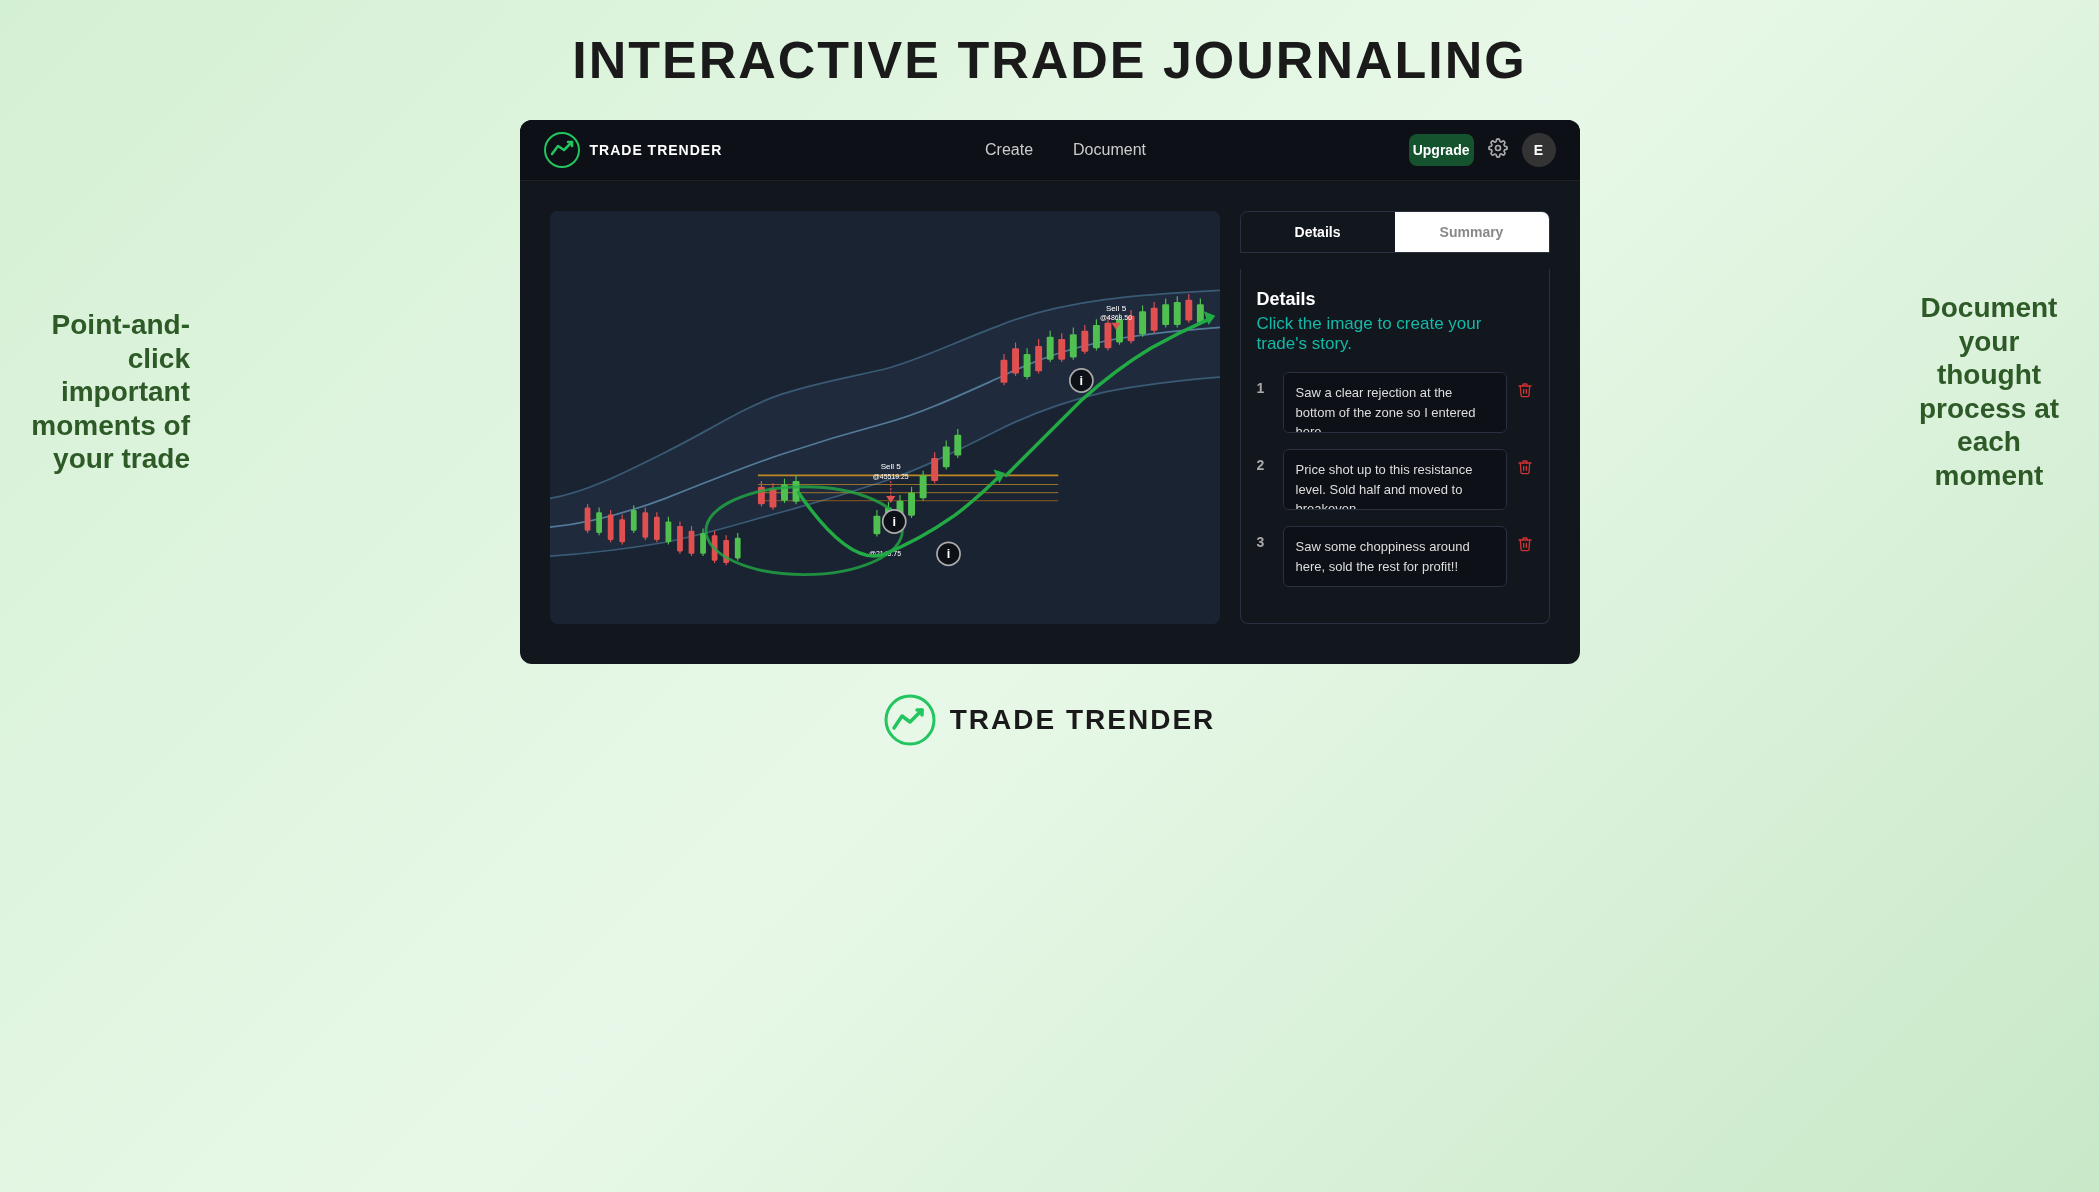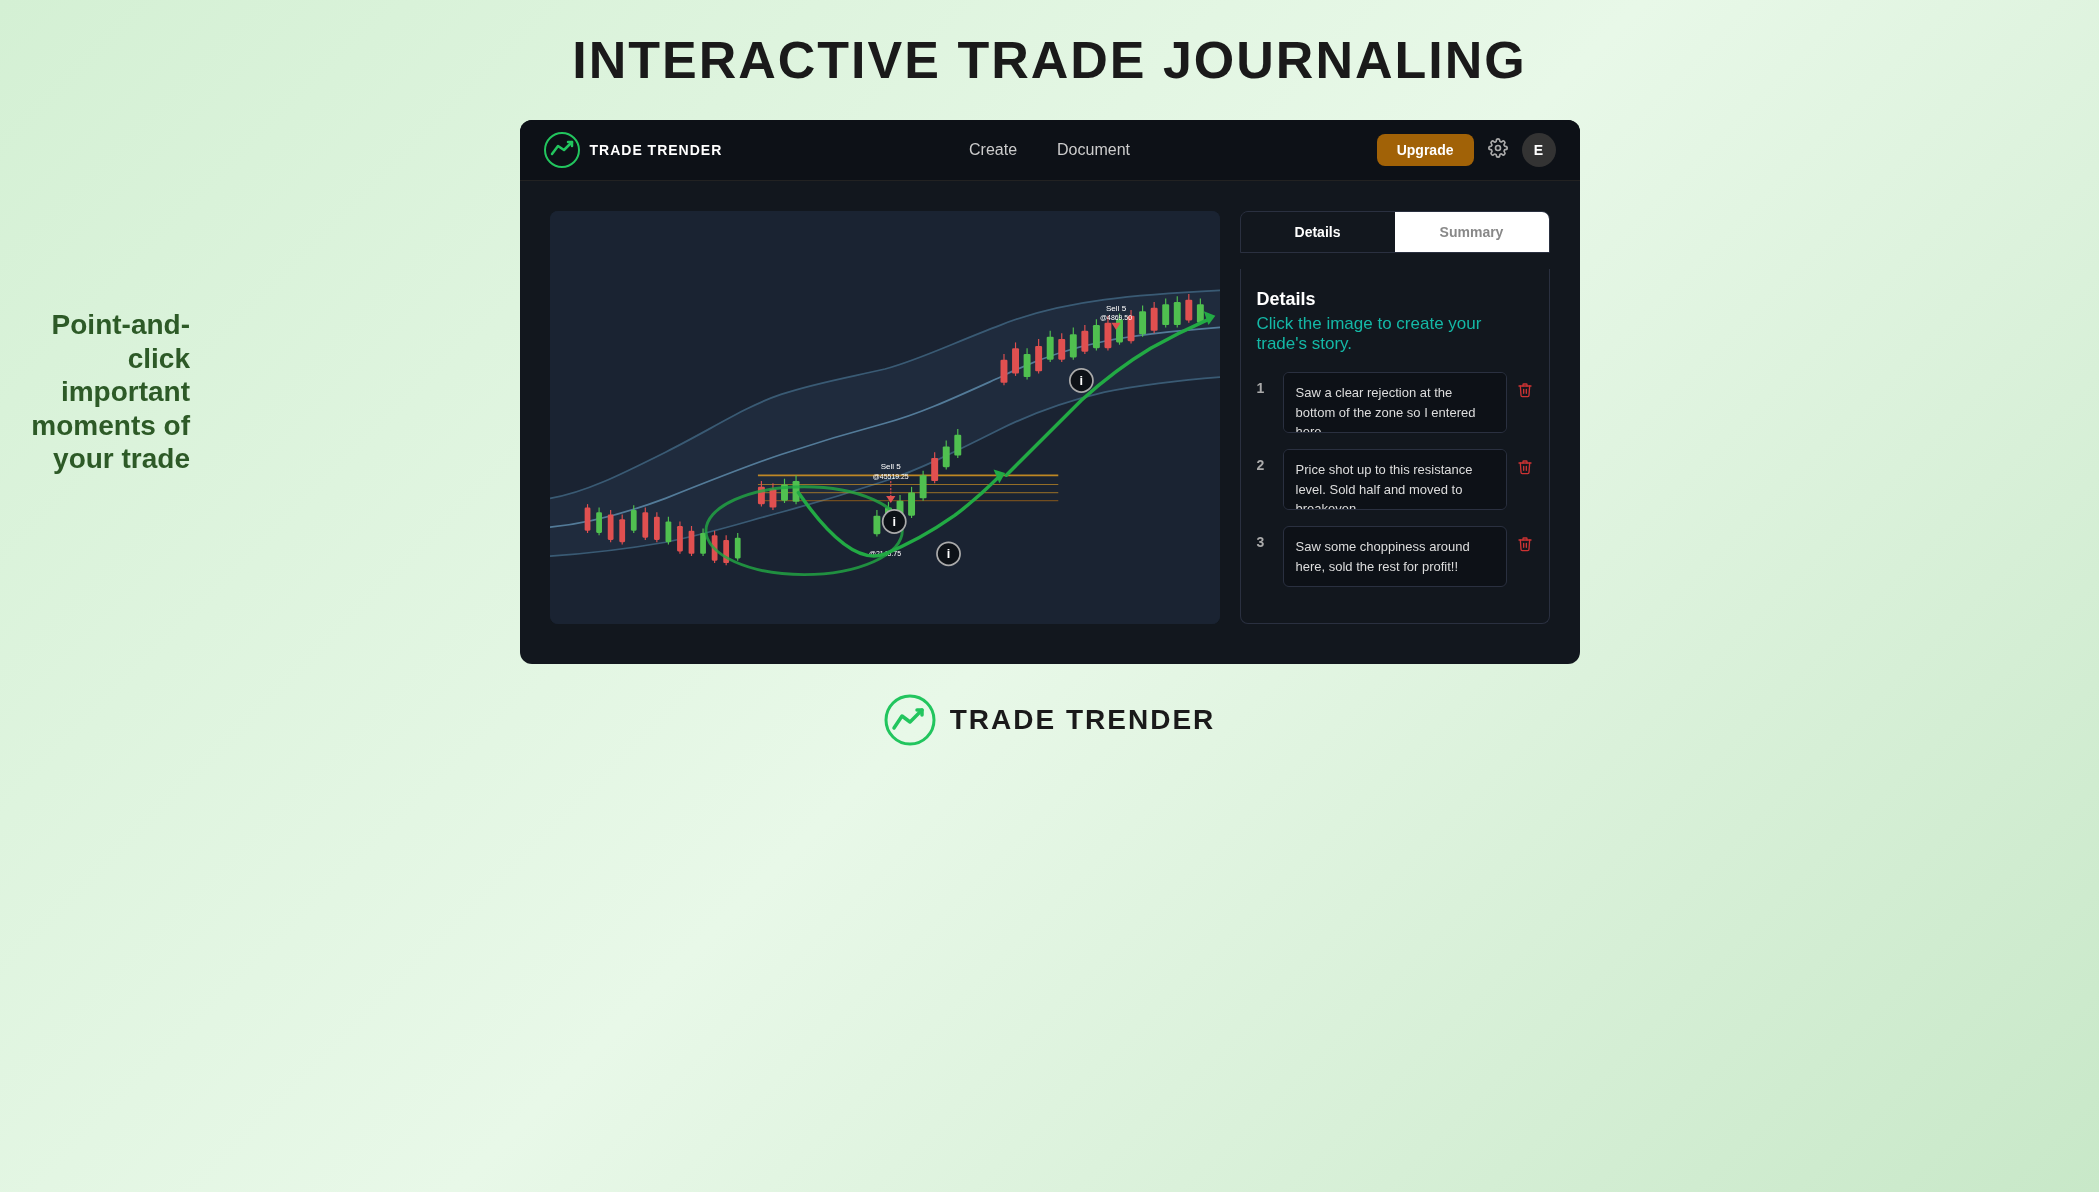--- a/index.html
+++ b/index.html
@@ -61,25 +61,25 @@
       color: #ccc;
       text-decoration: none;
       font-size: 16px;
     }
     .nav-actions {
       display: flex;
       align-items: center;
       gap: 14px;
     }
     .upgrade-btn {
-      background: #a16207;
+      background: #14532d;
       color: #fff;
       border: none;
       border-radius: 8px;
-      padding: 8px 20px;
+      padding: 8px 4px;
       font-size: 14px;
       font-weight: 600;
       cursor: pointer;
     }
     .gear-btn {
       background: none;
       border: none;
       color: #aaa;
       font-size: 20px;
       cursor: pointer;
@@ -481,20 +481,21 @@
                 <path d="M10 11v6M14 11v6"></path>
                 <path d="M9 6V4a1 1 0 0 1 1-1h4a1 1 0 0 1 1 1v2"></path>
               </svg>
             </button>
           </div>
         </div>
       </div>
     </div>
   </div>
 
+  <div class="side-text-right">Document your thought process at each moment</div>
 </div>
 
 <div class="footer-logo">
   <svg class="footer-logo-icon" viewBox="0 0 52 52" fill="none" xmlns="http://www.w3.org/2000/svg">
     <circle cx="26" cy="26" r="24" stroke="#22c55e" stroke-width="3" fill="none"></circle>
     <polyline points="10,34 18,22 26,28 38,16" stroke="#22c55e" stroke-width="3.5" fill="none" stroke-linecap="round" stroke-linejoin="round"></polyline>
     <polyline points="33,16 38,16 38,21" stroke="#22c55e" stroke-width="3.5" fill="none" stroke-linecap="round" stroke-linejoin="round"></polyline>
   </svg>
   <span class="footer-logo-text">TRADE TRENDER</span>
 </div>

